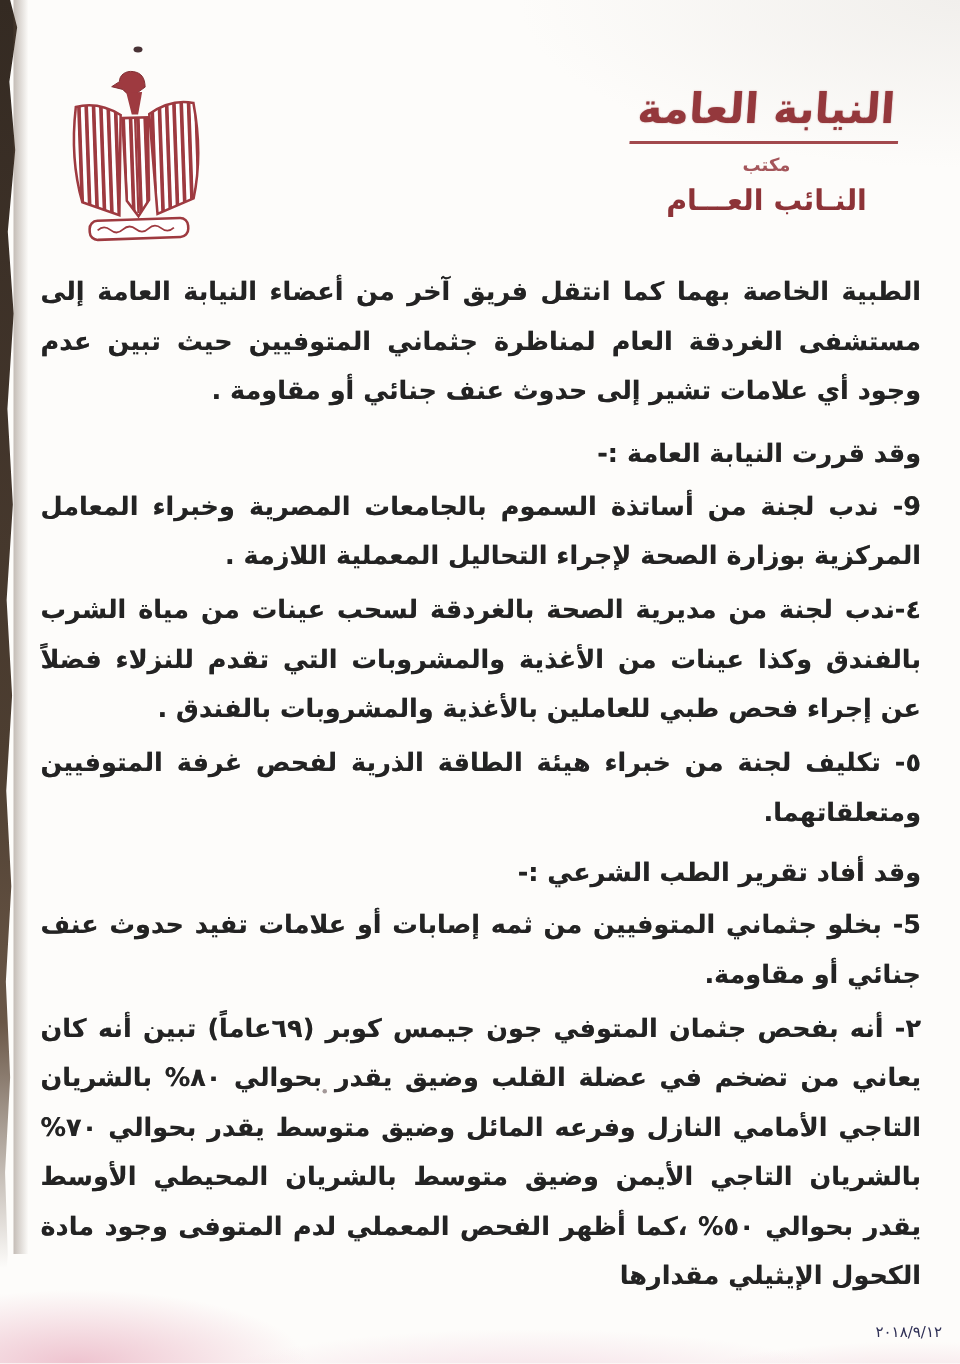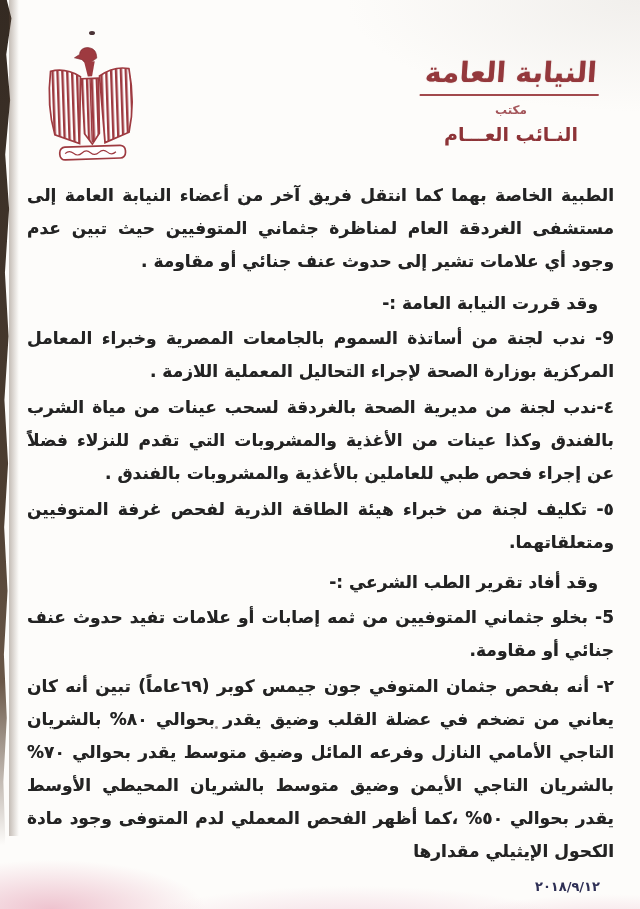--- a/index.html
+++ b/index.html
@@ -37,24 +37,24 @@
   .office-name{font-size:19px;font-weight:bold;color:#8d3337;margin-top:6px;letter-spacing:.5px;}
   
   .doc-body{
     position:absolute;top:179px;right:26px;left:27px;
     direction:rtl;text-align:justify;
     font-size:17px;line-height:33px;font-weight:bold;color:#232323;
     text-shadow:0 0 .4px rgba(35,35,35,.5);
   }
   .para{margin:0 0 3px 0;}
   .intro{margin-bottom:9px;}
-  .heading{margin:7px 16px 2px 0;}
+  .heading{margin:7px 0 2px 0;}
   .doc-date{
-    position:absolute;right:40px;bottom:15px;
-    font-size:13px;font-weight:bold;color:#2e2f55;direction:rtl;letter-spacing:1px;
+    position:absolute;right:12px;bottom:15px;
+    font-size:10px;font-weight:normal;color:#2e2f55;direction:rtl;letter-spacing:1px;
   }
 </style>
 </head>
 <body>
 
 <div class="page">
 
   <div class="torn-edge"></div>
   <div class="edge-shadow"></div>
   <div class="speck" style="left:89px;top:31px;width:6px;height:4px;"></div>

